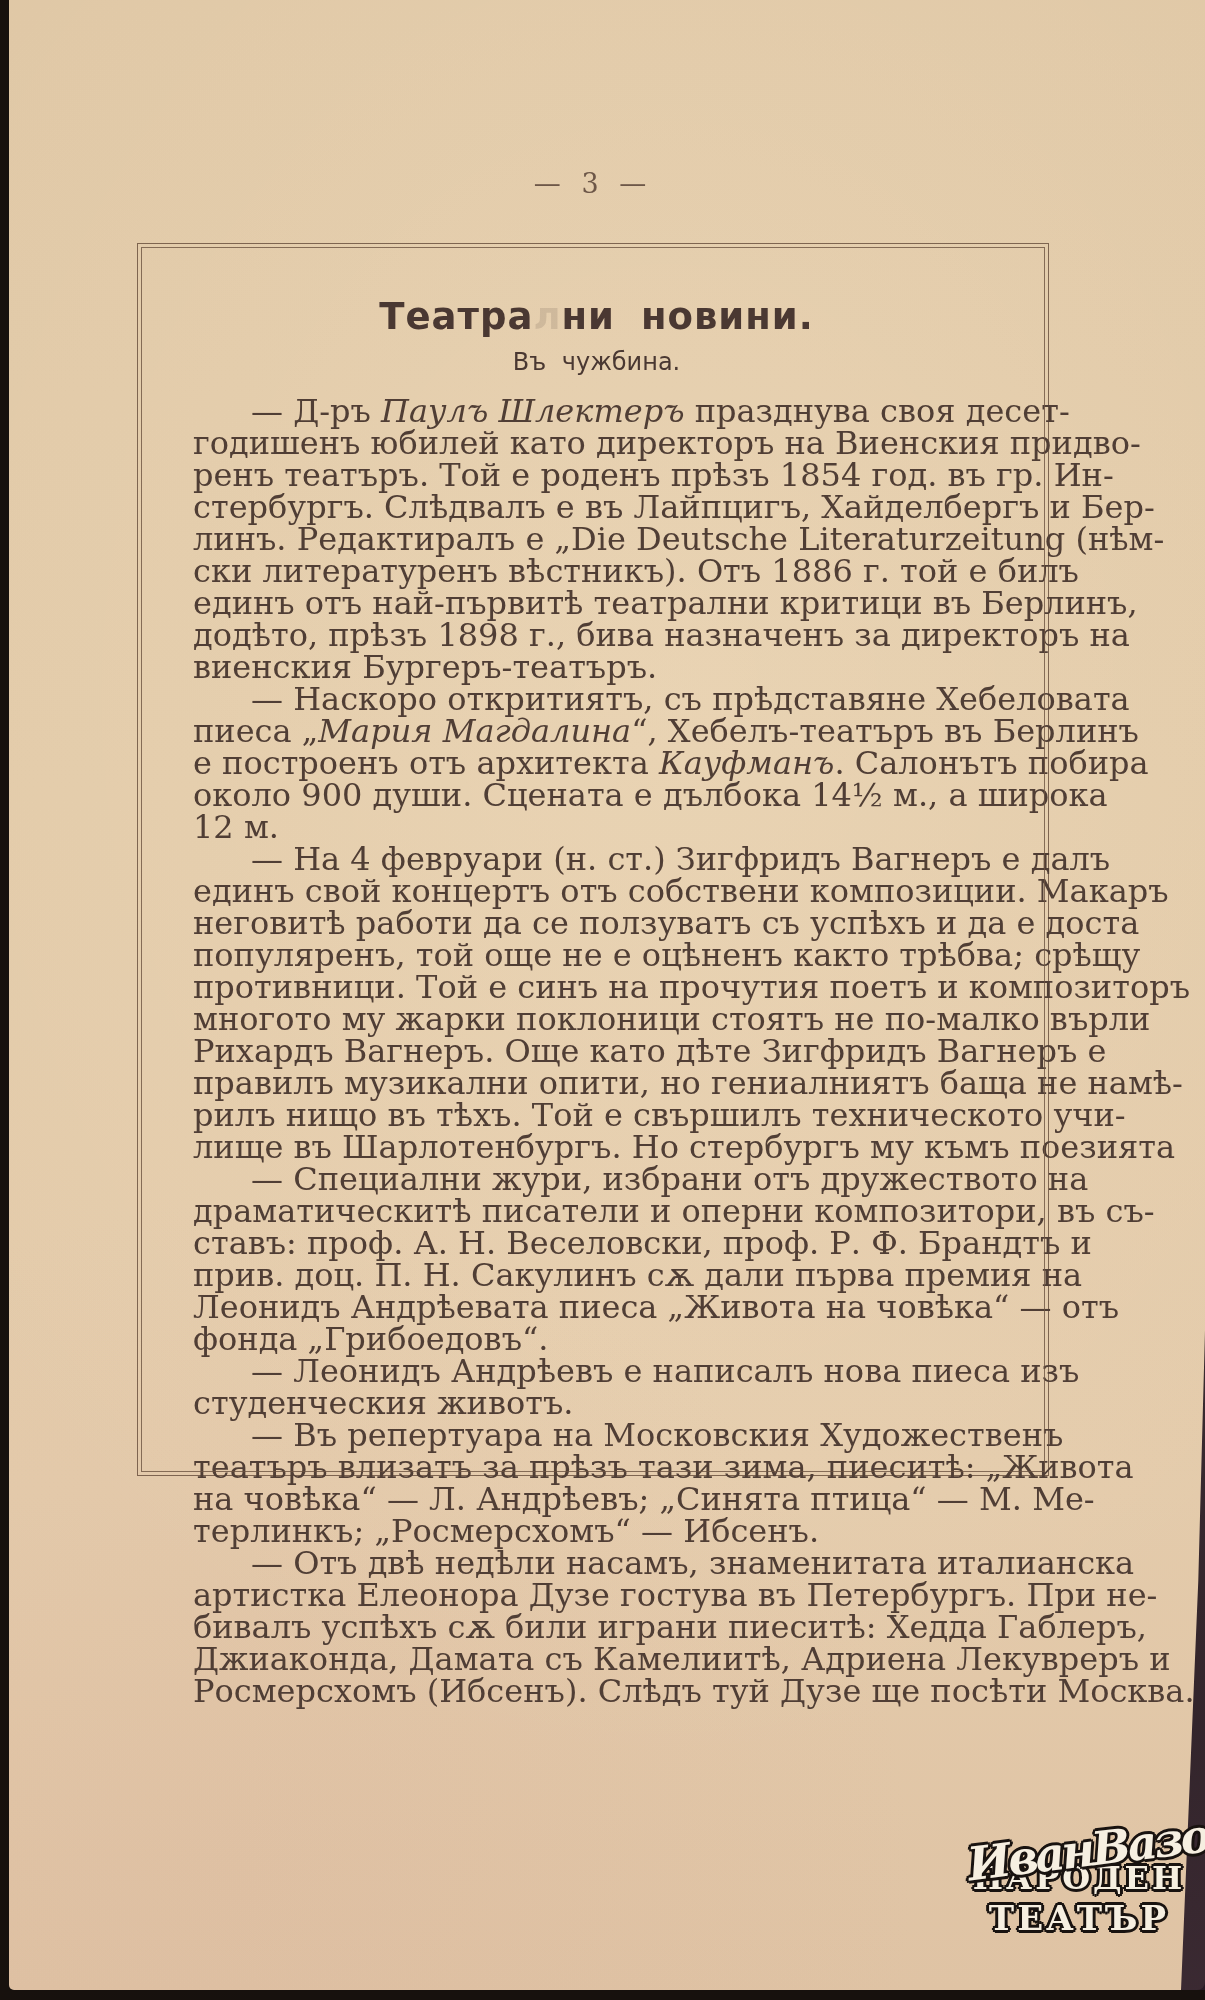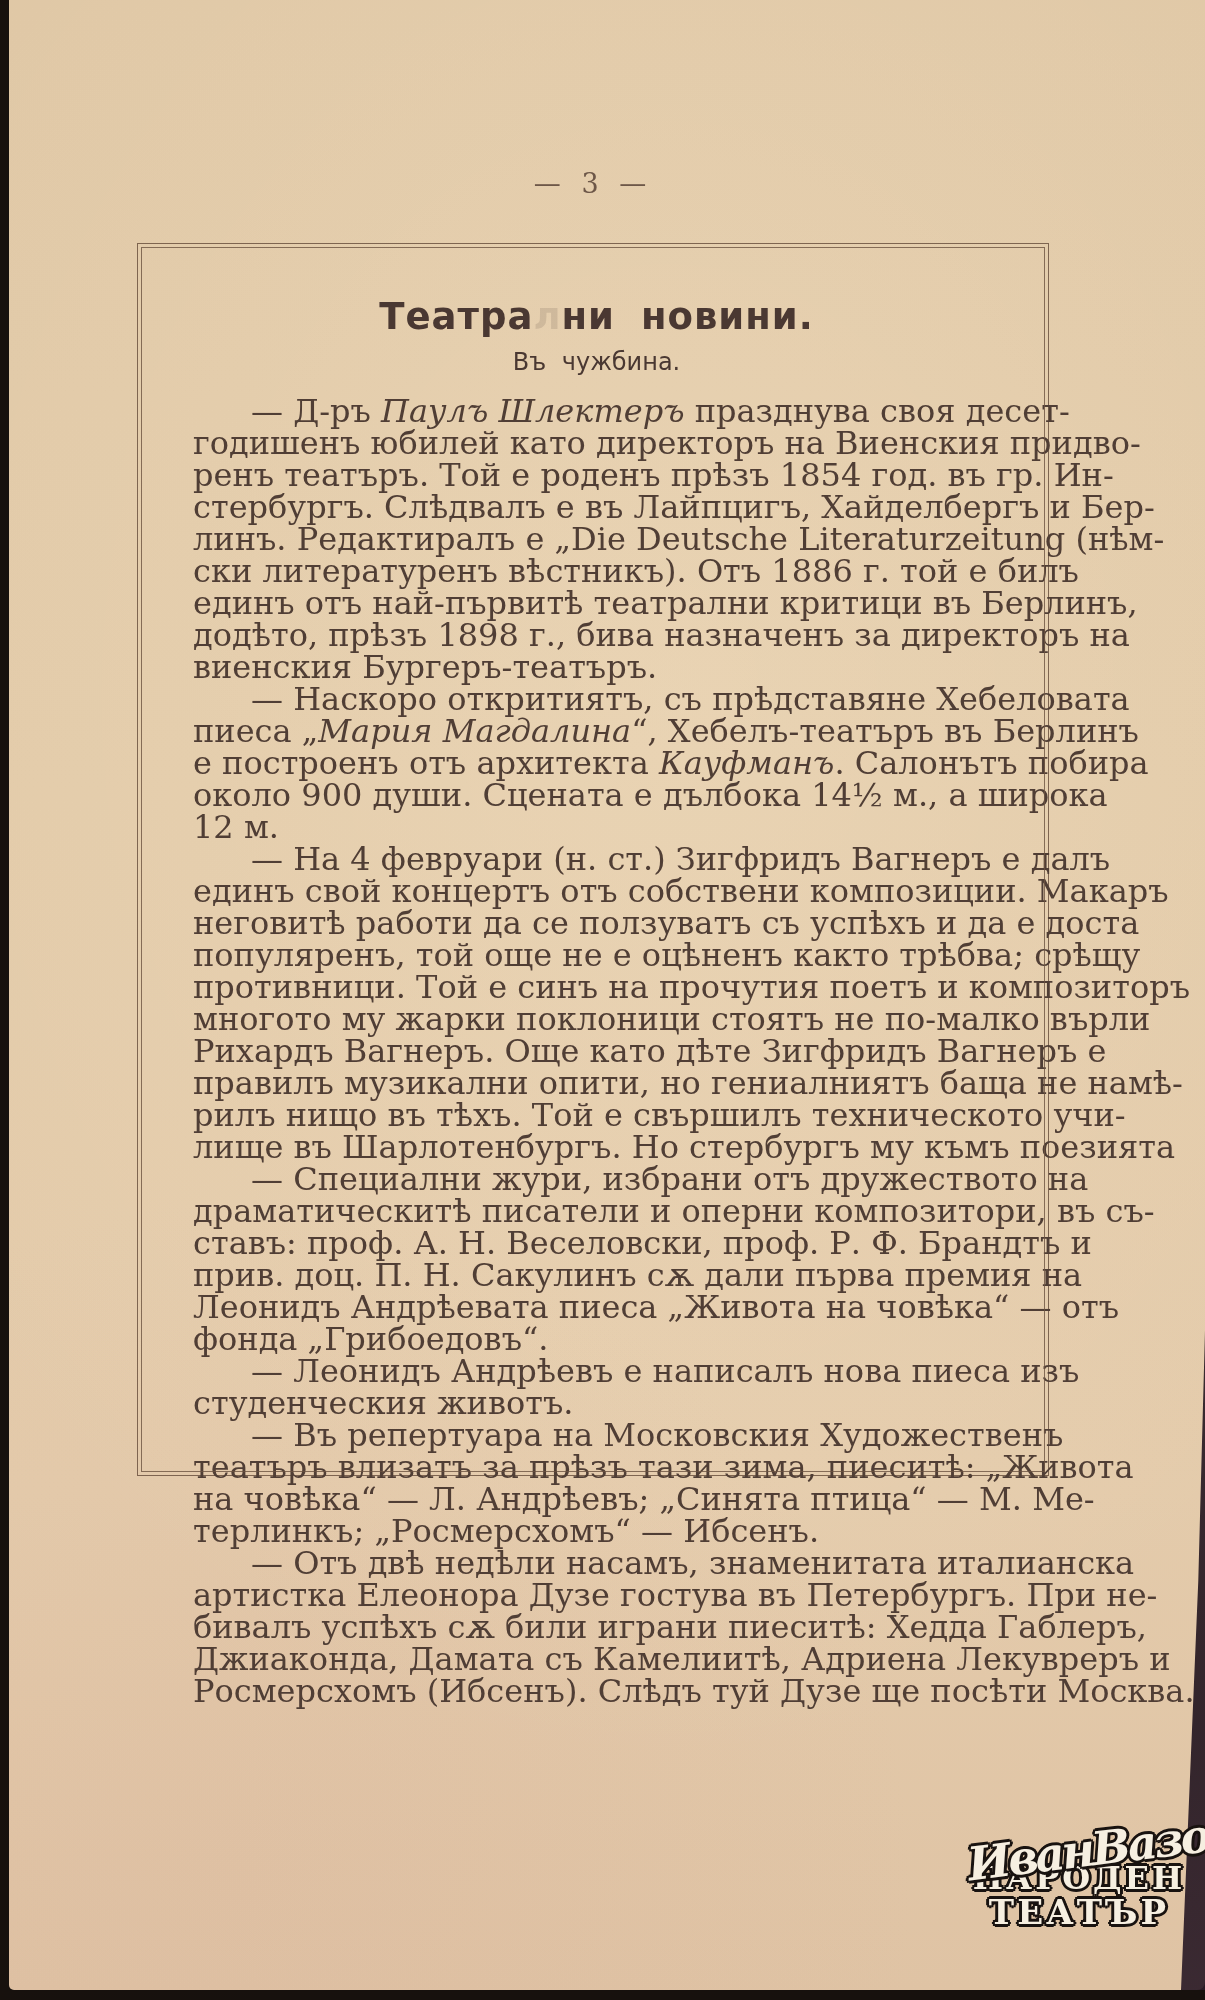--- a/index.html
+++ b/index.html
@@ -50,21 +50,21 @@
          color:#f6efe1;}
   .wm-outline{text-shadow:-3px 0 0 #191310, 3px 0 0 #191310, 0 -3px 0 #191310,
          0 3px 0 #191310, -2px -2px 0 #191310, 2px 2px 0 #191310,
          -2px 2px 0 #191310, 2px -2px 0 #191310;}
   .wm-signature{font-family:"DejaVu Serif",serif;font-style:italic;font-weight:bold;
          font-size:46px;transform:rotate(-7deg);line-height:1;letter-spacing:-3px;
          position:relative;z-index:2;}
   .wm-caps1{font-family:"DejaVu Serif","Liberation Serif",serif;font-weight:bold;
          font-size:32px;letter-spacing:3px;line-height:.92;margin-top:-10px;}
   .wm-caps2{font-family:"DejaVu Serif","Liberation Serif",serif;font-weight:bold;
-         font-size:34px;letter-spacing:3px;line-height:1;margin-top:2px;}
+         font-size:34px;letter-spacing:3px;line-height:1;margin-top:8px;}
 </style>
 </head>
 <body>
 
 <div class="scan">
   <div class="paper">
 
     <div class="page-number">— 3 —</div>
 
     <div class="frame">

